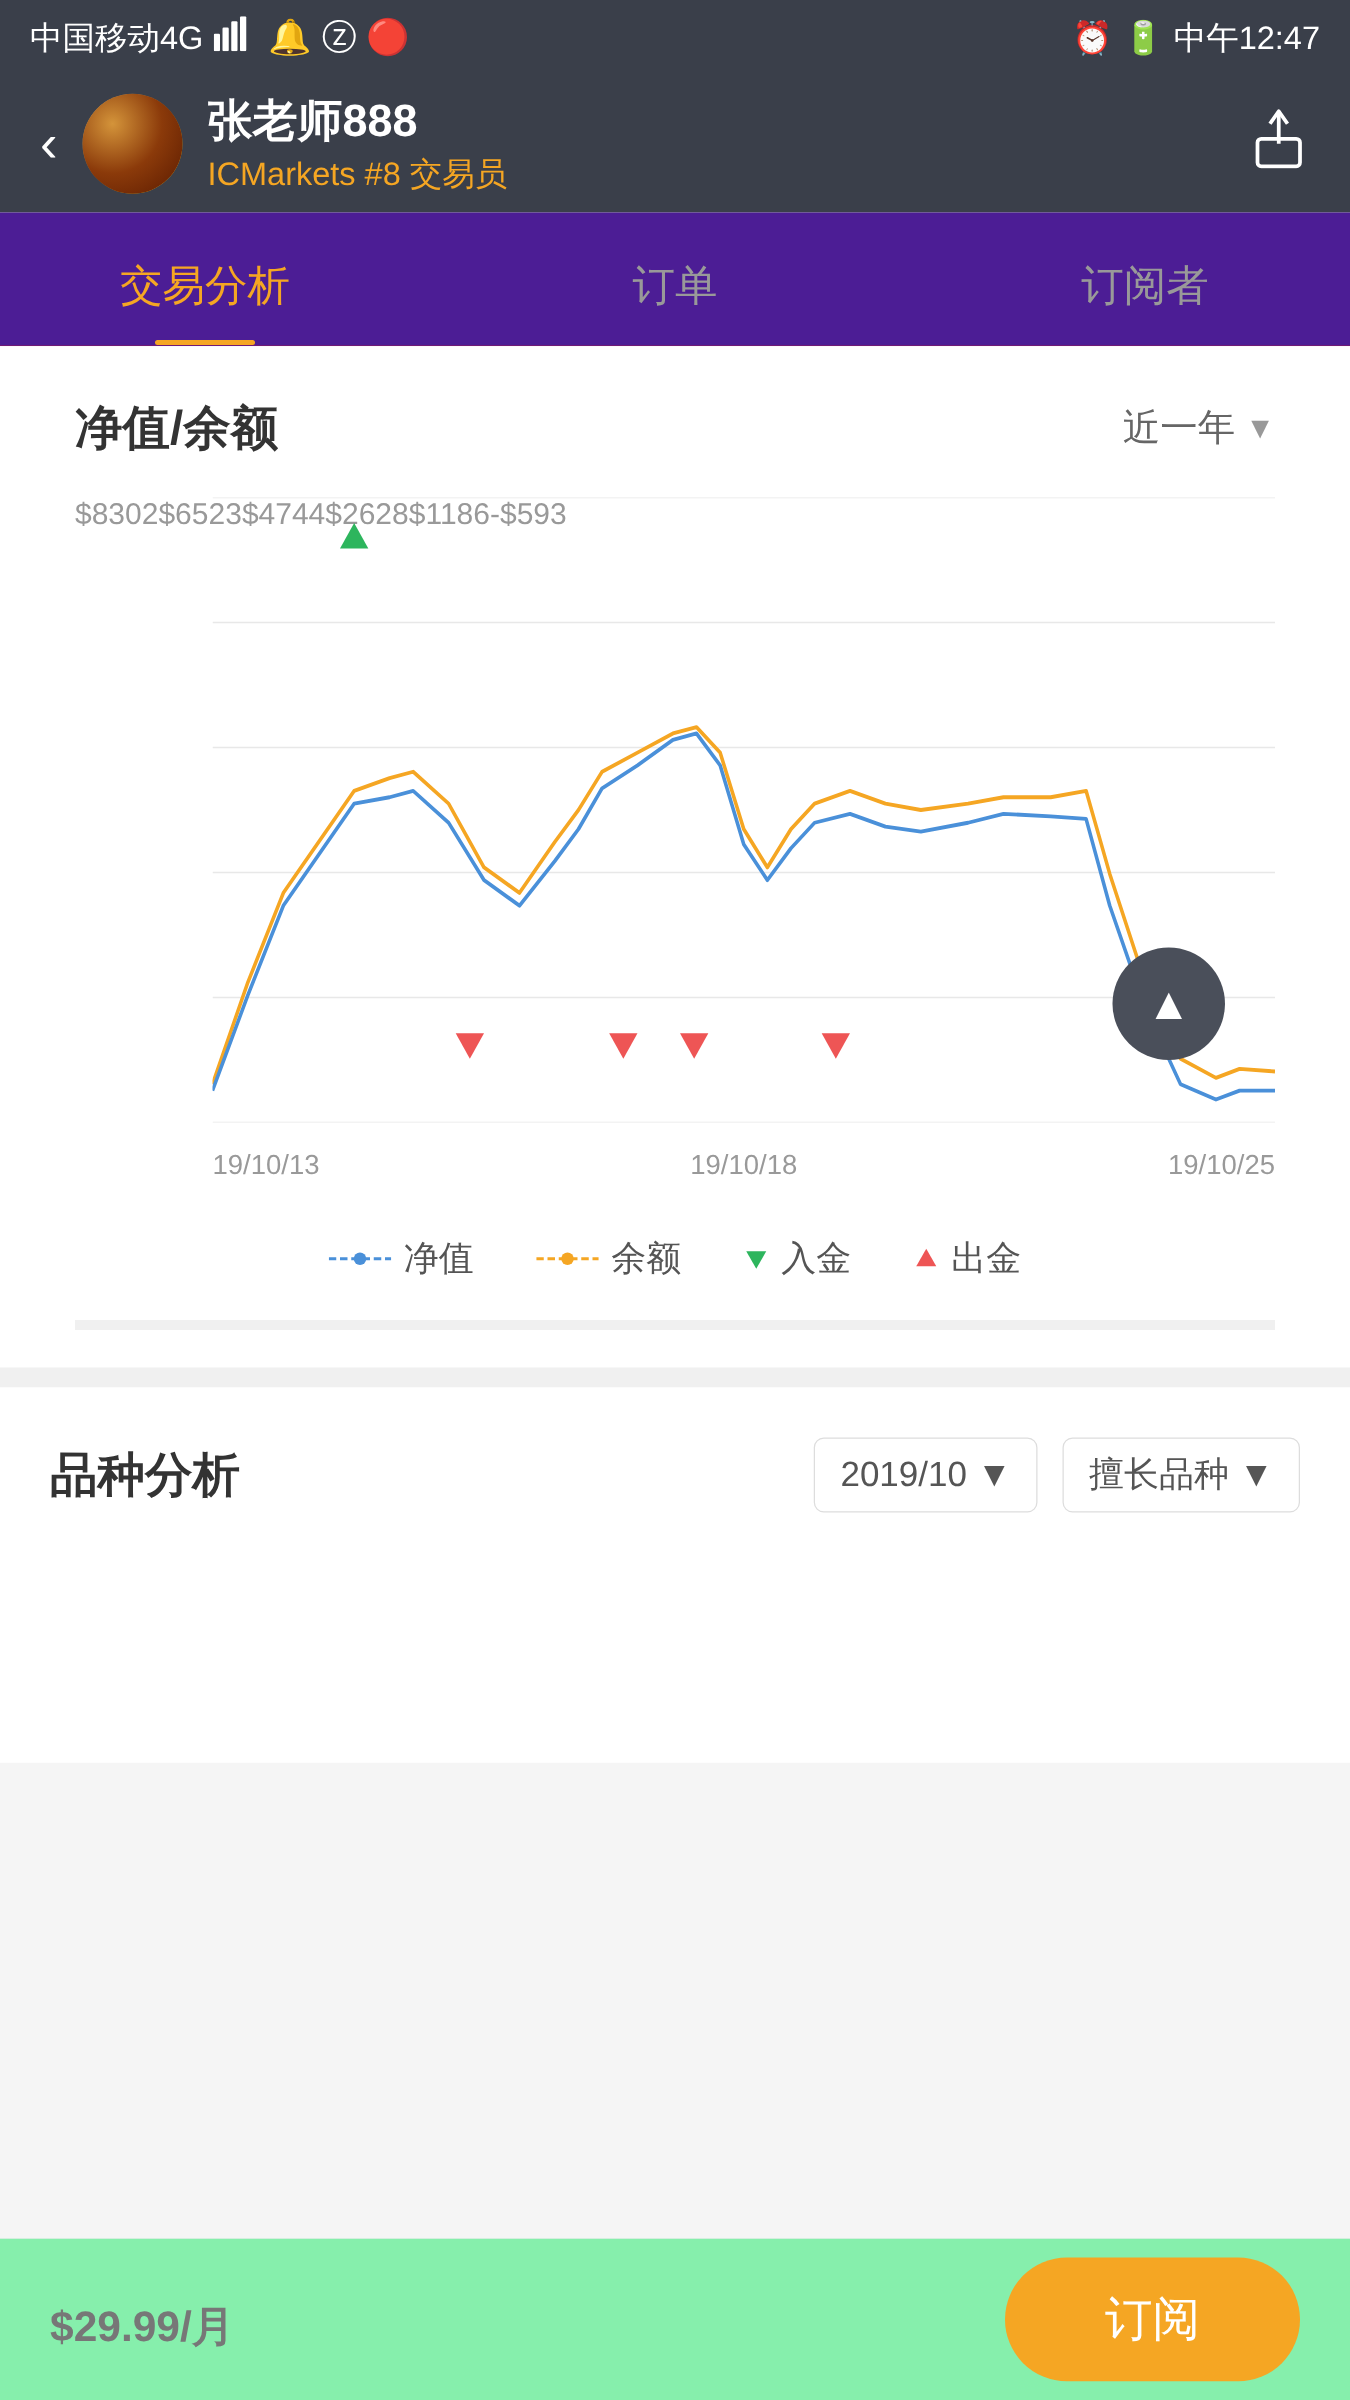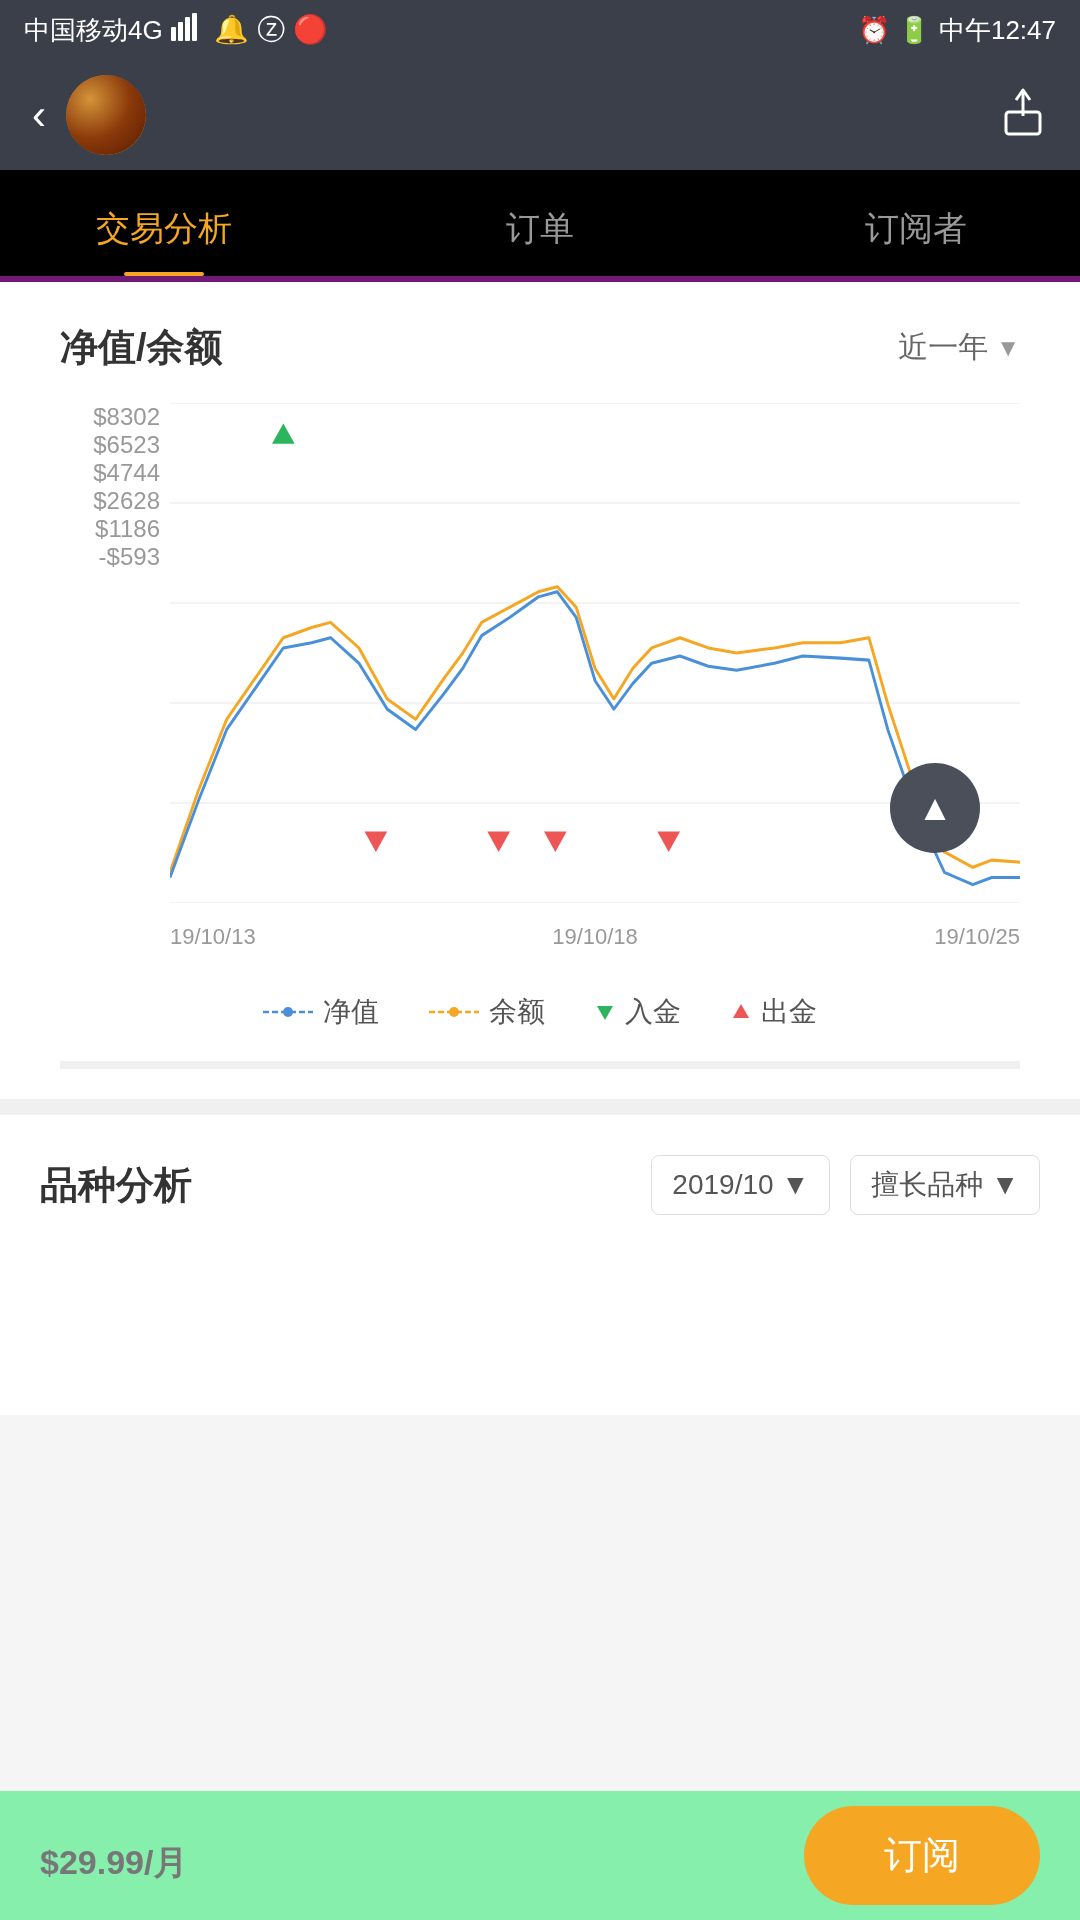--- a/index.html
+++ b/index.html
@@ -63,23 +63,23 @@
     }
     .header-info { display: flex; flex-direction: column; }
     .header-name { color: white; font-size: 36px; font-weight: bold; }
     .header-sub { color: #aaa; font-size: 26px; }
     .header-sub span { color: #f5a623; }
     .header-right { color: white; font-size: 38px; }
 
     
     .tabs {
       width: 100%;
-      background: #000000;
-      display: flex;
-      border-bottom: 6px solid #701a75;
+      background: #4c1d95;
+      display: flex;
+      border-bottom: 1px solid #701a75;
       gap: 48px;
     }
     .tab {
       flex: 1;
       text-align: center;
       padding: 36px 0 24px;
       font-size: 34px;
       color: #999;
       cursor: pointer;
       position: relative;
@@ -139,22 +139,22 @@
     }
 
     
     .y-axis {
       position: absolute;
       left: 0;
       top: 0;
       bottom: 60px;
       width: 100px;
       display: flex;
-      flex-direction: column;
-      justify-content: flex-start;
+      flex-direction: row;
+      justify-content: space-between;
     }
     .y-label {
       font-size: 24px;
       color: #999;
       text-align: right;
     }
 
     
     .chart-area {
       position: absolute;
@@ -320,20 +320,26 @@
     <span>🔋</span>
     <span>中午12:47</span>
   </div>
 </div>
 
 <div class="header">
   <div class="header-left">
     <span class="back-arrow">‹</span>
     <div class="avatar">
       <div class="avatar-img"></div>
+    </div>
+    <div class="header-info">
+      <span class="header-name">张老师888</span>
+      <span class="header-sub">
+        <span>ICMarkets #8</span> <span style="color:#f5a623">交易员</span>
+      </span>
     </div>
   </div>
   <div class="header-right">
     
     <svg width="50" height="50" viewBox="0 0 50 50" fill="none">
       <rect x="8" y="26" width="34" height="22" rx="3" stroke="white" stroke-width="3" fill="none"></rect>
       <polyline points="18,14 25,4 32,14" stroke="white" stroke-width="3" fill="none" stroke-linejoin="round"></polyline>
       <line x1="25" y1="4" x2="25" y2="30" stroke="white" stroke-width="3"></line>
     </svg>
   </div>

